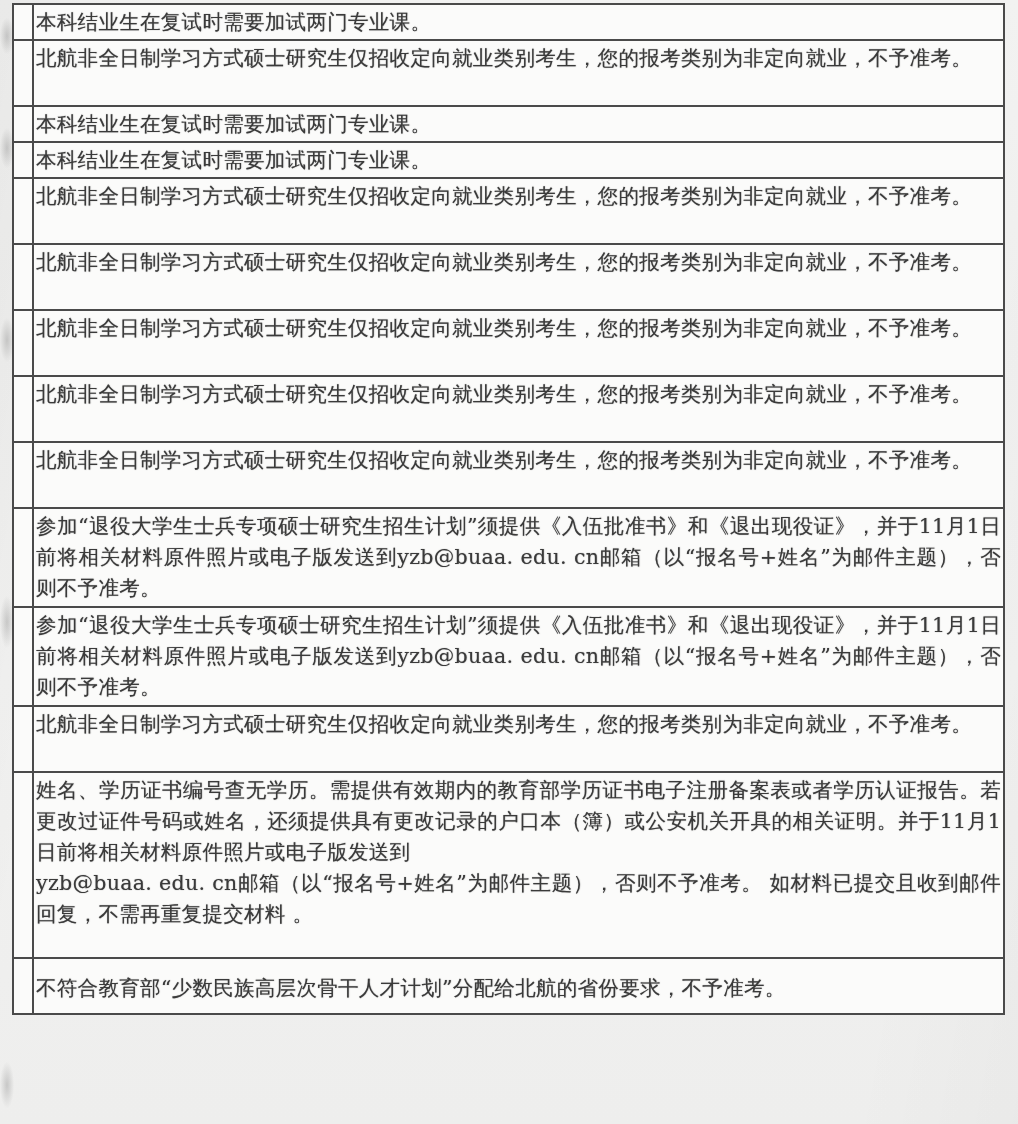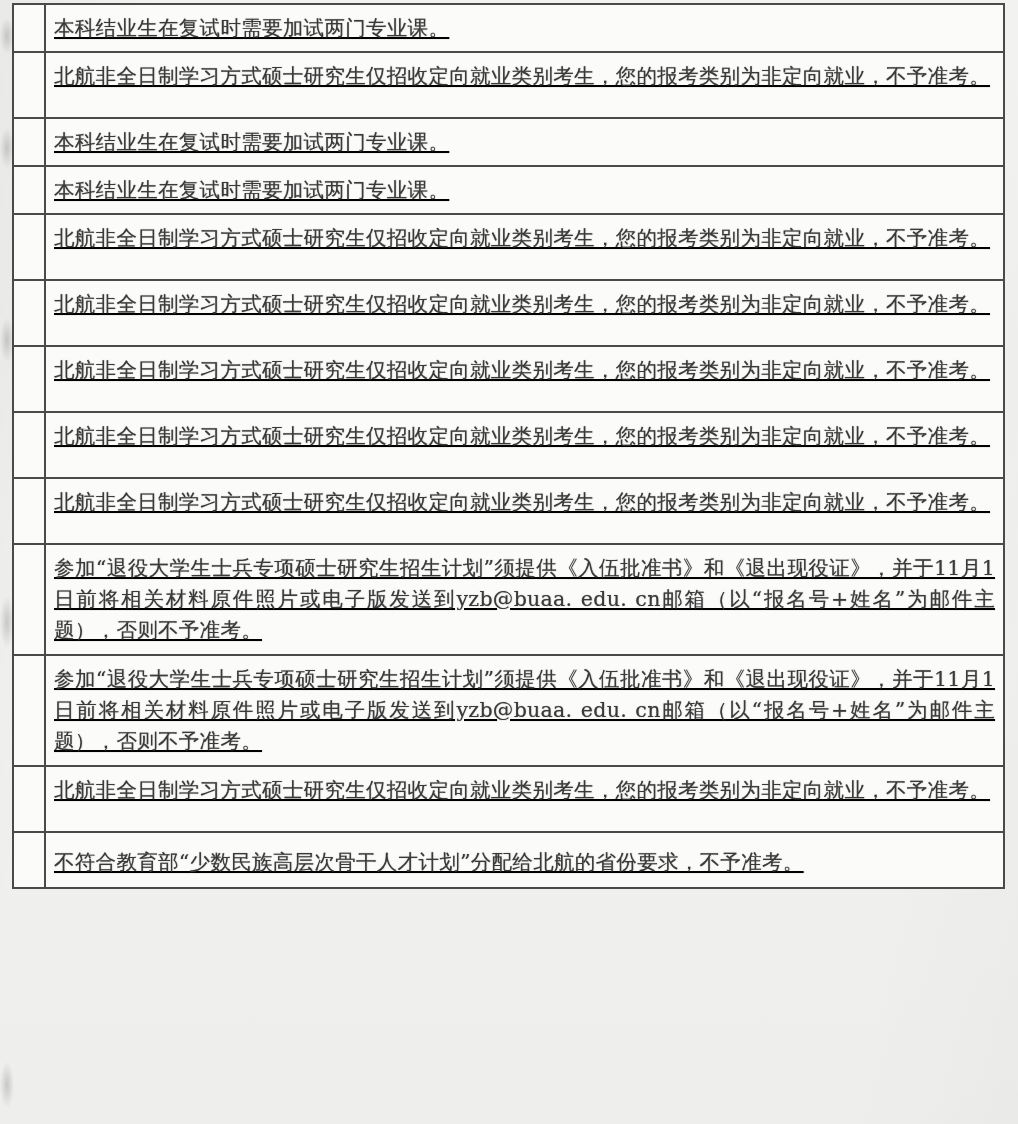--- a/index.html
+++ b/index.html
@@ -38,24 +38,23 @@
     position: absolute;
     left: 12px;
     top: 3px;
     width: 993px;
     border-collapse: collapse;
     table-layout: fixed;
   }
 
   #doc-table td {
     border: 2px solid #4a4a4a;
-    padding: 8px;
+    padding: 2px;
     vertical-align: top;
     background: #fbfbfa;
-    text-decoration: underline;
   }
 
   td.stub-col {
     width: 14px;
     border-right: 2px solid #4a4a4a;
     background: #f4f4f3;
   }
 
   td.reason-col {
     padding: 3px 7px 5px 8px;
@@ -172,20 +171,27 @@
         </td>
       </tr>
 
       <tr class="heavy-top" style="height:66px;">
         <td class="stub-col"></td>
         <td class="reason-col">
           <div class="reason-text r-tall">北航非全日制学习方式硕士研究生仅招收定向就业类别考生，您的报考类别为非定向就业，不予准考。</div>
         </td>
       </tr>
 
+      <tr class="heavy-top" style="height:186px;">
+        <td class="stub-col"></td>
+        <td class="reason-col">
+          <div class="reason-text r-tall">姓名、学历证书编号查无学历。需提供有效期内的教育部学历证书电子注册备案表或者学历认证报告。若更改过证件号码或姓名，还须提供具有更改记录的户口本（簿）或公安机关开具的相关证明。并于11月1日前将相关材料原件照片或电子版发送到
+yzb@buaa. edu. cn邮箱（以“报名号+姓名”为邮件主题），否则不予准考。 如材料已提交且收到邮件回复，不需再重复提交材料 。</div>
+        </td>
+      </tr>
 
 
       <tr class="heavy-top" style="height:56px;">
         <td class="stub-col"></td>
         <td class="reason-col" style="padding-top:14px;">
           <div class="reason-text r-short">不符合教育部“少数民族高层次骨干人才计划”分配给北航的省份要求，不予准考。</div>
         </td>
       </tr>
 
     </tbody>

